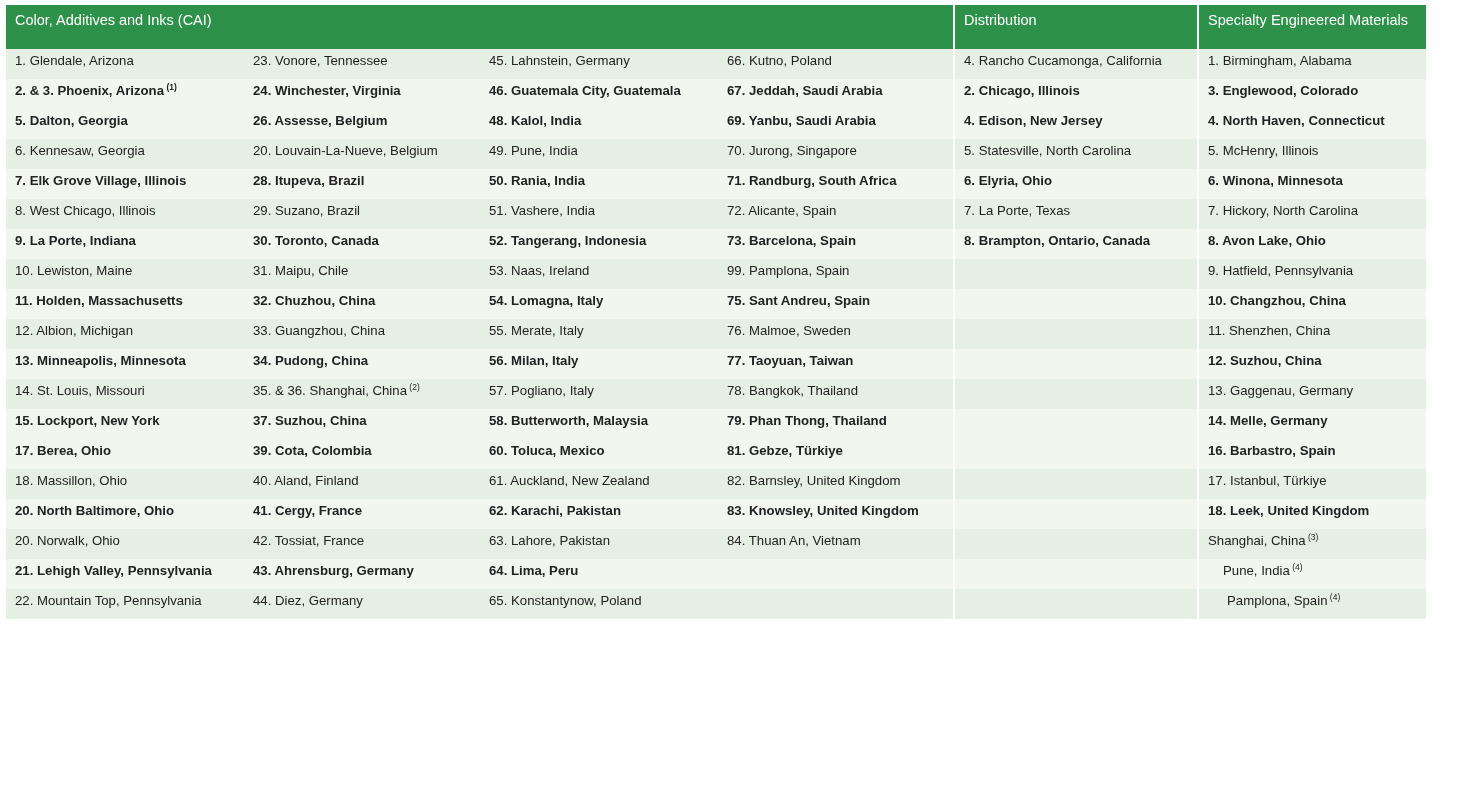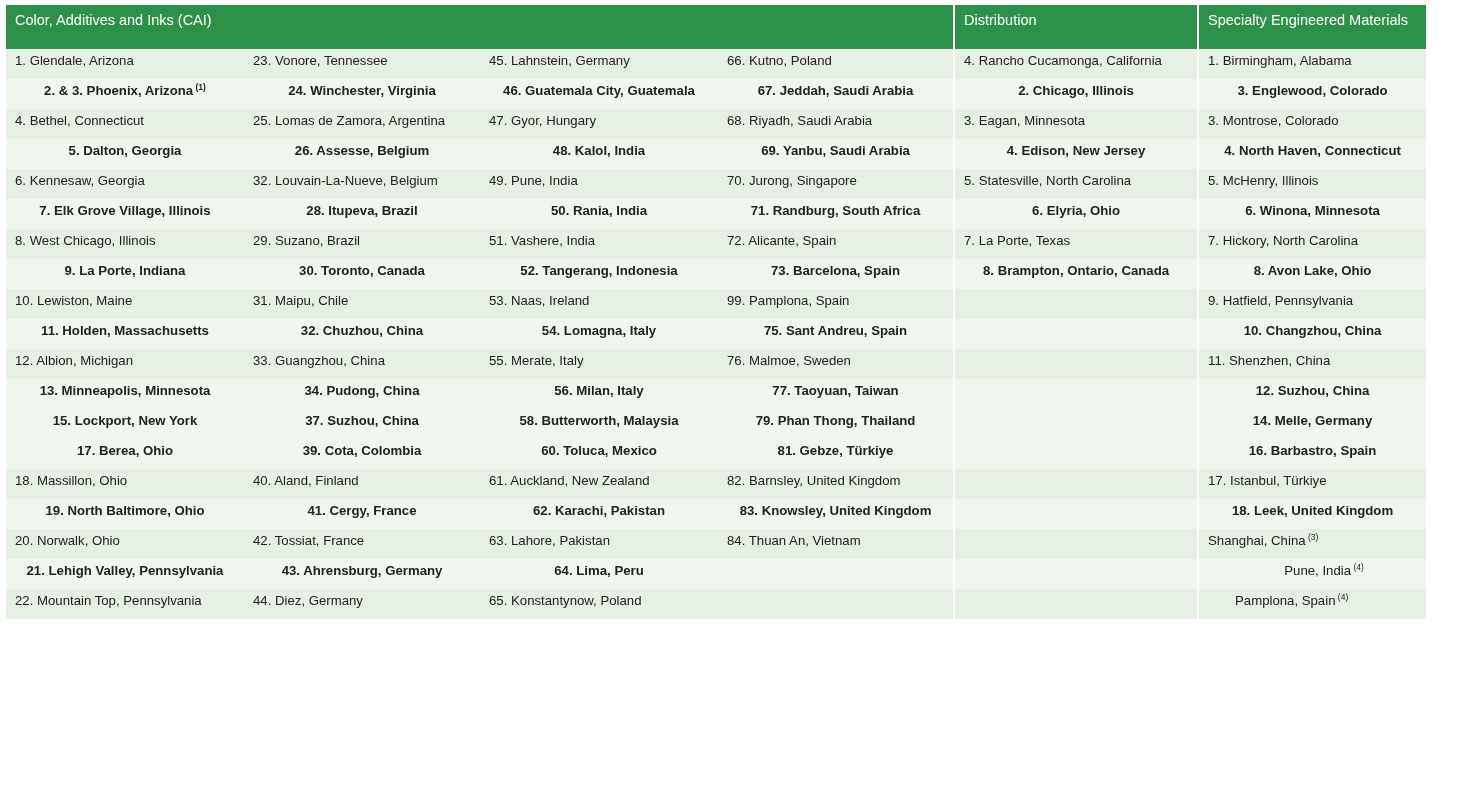--- a/index.html
+++ b/index.html
@@ -53,21 +53,21 @@
     padding: 4px 9px 5px 9px;
     vertical-align: top;
     line-height: 1.25;
     height: 30px;
     box-sizing: border-box;
     border: none;
     white-space: nowrap;
     overflow: hidden;
   }
   tbody tr.odd td { background: #e6efe3; }
-  tbody tr.even td { background: #f1f6ef; text-align: center; }
+  tbody tr.even td { background: #f1f6ef; }
   tbody td.bold { font-weight: bold; }
   tbody td.empty { }
 
   
   tbody td.grp-end, thead th.grp-end {
     border-right: 2px solid #ffffff;
   }
 
   sup {
     font-size: 8.5px;
@@ -105,39 +105,31 @@
           <td>1. Birmingham, Alabama</td>
         </tr>
         <tr class="even">
           <td class="bold">2. &amp; 3. Phoenix, Arizona<sup> (1)</sup></td>
           <td class="bold">24. Winchester, Virginia</td>
           <td class="bold">46. Guatemala City, Guatemala</td>
           <td class="bold grp-end">67. Jeddah, Saudi Arabia</td>
           <td class="bold grp-end">2. Chicago, Illinois</td>
           <td class="bold">3. Englewood, Colorado</td>
         </tr>
-        <tr class="odd">
-          <td>4. Bethel, Connecticut</td>
-          <td>25. Lomas de Zamora, Argentina</td>
-          <td>47. Gyor, Hungary</td>
-          <td class="grp-end">68. Riyadh, Saudi Arabia</td>
-          <td class="grp-end">3. Eagan, Minnesota</td>
-          <td>3. Montrose, Colorado</td>
-        </tr>
         <tr class="even">
           <td class="bold">5. Dalton, Georgia</td>
           <td class="bold">26. Assesse, Belgium</td>
           <td class="bold">48. Kalol, India</td>
           <td class="bold grp-end">69. Yanbu, Saudi Arabia</td>
           <td class="bold grp-end">4. Edison, New Jersey</td>
           <td class="bold">4. North Haven, Connecticut</td>
         </tr>
         <tr class="odd">
           <td>6. Kennesaw, Georgia</td>
-          <td>32. Louvain-La-Nueve, Belgium</td>
+          <td>20. Louvain-La-Nueve, Belgium</td>
           <td>49. Pune, India</td>
           <td class="grp-end">70. Jurong, Singapore</td>
           <td class="grp-end">5. Statesville, North Carolina</td>
           <td>5. McHenry, Illinois</td>
         </tr>
         <tr class="even">
           <td class="bold">7. Elk Grove Village, Illinois</td>
           <td class="bold">28. Itupeva, Brazil</td>
           <td class="bold">50. Rania, India</td>
           <td class="bold grp-end">71. Randburg, South Africa</td>
@@ -185,20 +177,28 @@
           <td>11. Shenzhen, China</td>
         </tr>
         <tr class="even">
           <td class="bold">13. Minneapolis, Minnesota</td>
           <td class="bold">34. Pudong, China</td>
           <td class="bold">56. Milan, Italy</td>
           <td class="bold grp-end">77. Taoyuan, Taiwan</td>
           <td class="empty grp-end"></td>
           <td class="bold">12. Suzhou, China</td>
         </tr>
+        <tr class="odd">
+          <td>14. St. Louis, Missouri</td>
+          <td>35. &amp; 36. Shanghai, China<sup> (2)</sup></td>
+          <td>57. Pogliano, Italy</td>
+          <td class="grp-end">78. Bangkok, Thailand</td>
+          <td class="empty grp-end"></td>
+          <td>13. Gaggenau, Germany</td>
+        </tr>
         <tr class="even">
           <td class="bold">15. Lockport, New York</td>
           <td class="bold">37. Suzhou, China</td>
           <td class="bold">58. Butterworth, Malaysia</td>
           <td class="bold grp-end">79. Phan Thong, Thailand</td>
           <td class="empty grp-end"></td>
           <td class="bold">14. Melle, Germany</td>
         </tr>
         <tr class="even">
           <td class="bold">17. Berea, Ohio</td>
@@ -210,46 +210,46 @@
         </tr>
         <tr class="odd">
           <td>18. Massillon, Ohio</td>
           <td>40. Aland, Finland</td>
           <td>61. Auckland, New Zealand</td>
           <td class="grp-end">82. Barnsley, United Kingdom</td>
           <td class="empty grp-end"></td>
           <td>17. Istanbul, Türkiye</td>
         </tr>
         <tr class="even">
-          <td class="bold">19. North Baltimore, Ohio</td>
+          <td class="bold">20. North Baltimore, Ohio</td>
           <td class="bold">41. Cergy, France</td>
           <td class="bold">62. Karachi, Pakistan</td>
           <td class="bold grp-end">83. Knowsley, United Kingdom</td>
           <td class="empty grp-end"></td>
           <td class="bold">18. Leek, United Kingdom</td>
         </tr>
         <tr class="odd">
           <td>20. Norwalk, Ohio</td>
           <td>42. Tossiat, France</td>
           <td>63. Lahore, Pakistan</td>
           <td class="grp-end">84. Thuan An, Vietnam</td>
           <td class="empty grp-end"></td>
           <td style="">Shanghai, China<sup> (3)</sup></td>
         </tr>
         <tr class="even">
           <td class="bold">21. Lehigh Valley, Pennsylvania</td>
           <td class="bold">43. Ahrensburg, Germany</td>
           <td class="bold">64. Lima, Peru</td>
           <td class="empty grp-end"></td>
           <td class="empty grp-end"></td>
-          <td style="padding-left: 32px; margin-top: 17px;">Pune, India<sup> (4)</sup></td>
+          <td style="padding-left: 24px; margin-top: 17px;">Pune, India<sup> (4)</sup></td>
         </tr>
         <tr class="odd">
           <td>22. Mountain Top, Pennsylvania</td>
           <td>44. Diez, Germany</td>
           <td>65. Konstantynow, Poland</td>
           <td class="empty grp-end"></td>
           <td class="empty grp-end"></td>
-          <td style="padding-left: 36px; margin-top: 45px;">Pamplona, Spain<sup> (4)</sup></td>
+          <td style="padding-left: 28px; margin-top: 45px;">Pamplona, Spain<sup> (4)</sup></td>
         </tr>
       </tbody>
   </table>
 </div>
 
 </body></html>

